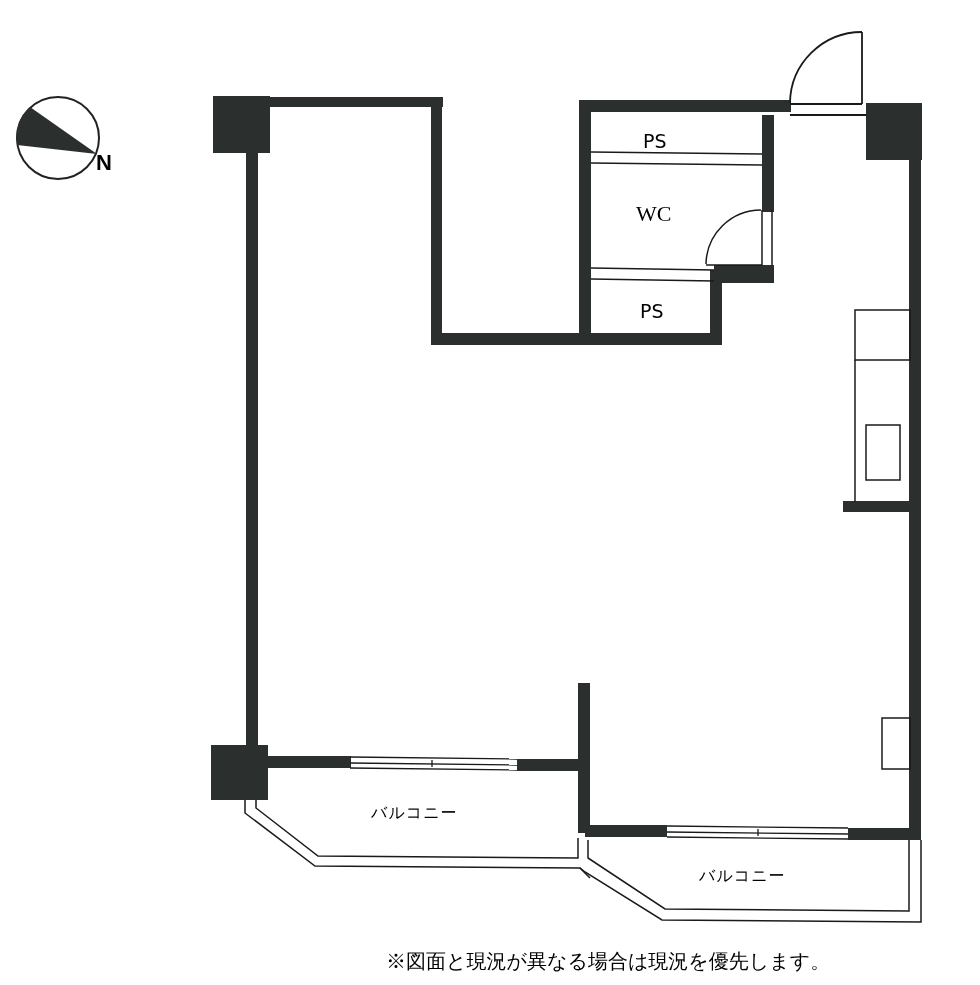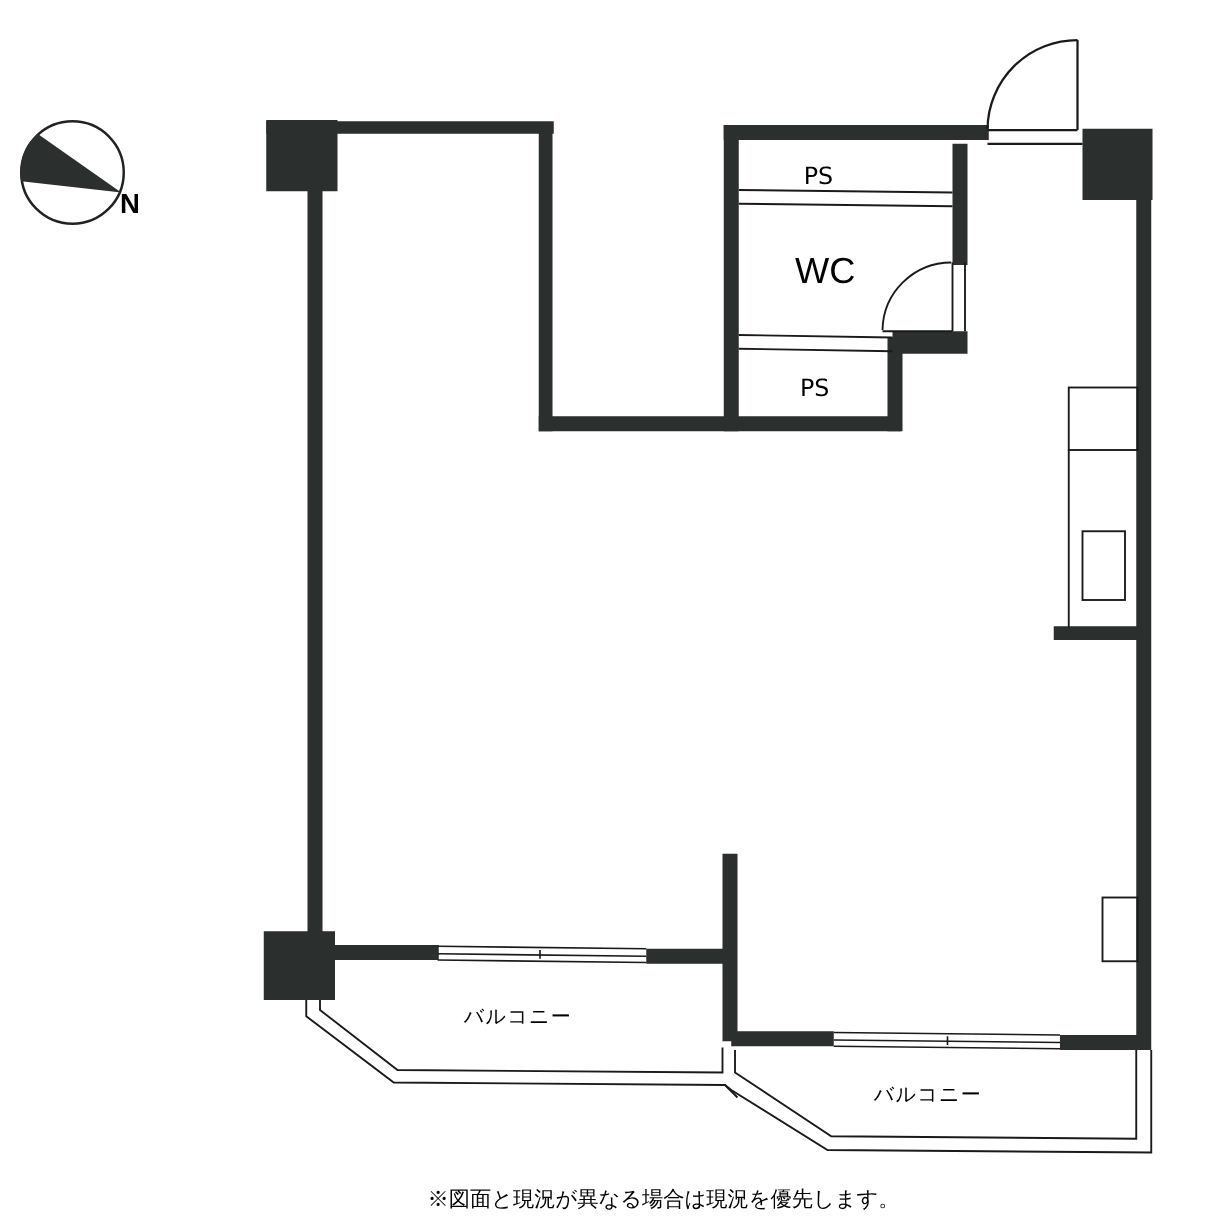--- a/index.html
+++ b/index.html
@@ -1,22 +1,22 @@
 <!DOCTYPE html>
 <html><head>
 <meta charset="utf-8">
 <style>
   html, body { margin:0; padding:0; background:#ffffff; }
   body { width:980px; height:985px; position:relative; overflow:hidden; font-family:"DejaVu Sans", sans-serif; }
   #plan { position:absolute; left:0; top:0; }
   .label { position:absolute; color:#000000; white-space:nowrap; }
-  .room-en { font-family:Liberation Sans, sans-serif; font-size:29px; }
+  .room-en { font-family:Liberation Serif, serif; font-size:22px; }
   .room-ps { font-family:"DejaVu Sans", sans-serif; font-size:19px; }
   .room-jp { font-family:Liberation Mono, monospace; font-size:16px; letter-spacing:1px; }
-  .note { font-family:Liberation Mono, monospace; font-size:17px; }
+  .note { font-family:Liberation Mono, monospace; font-size:20px;margin-left:44px; }
   .compass-n { font-family:"Liberation Sans", sans-serif; font-weight:bold; font-size:22px; }
 </style>
 </head>
 <body>
 
 <svg id="plan" width="980" height="985" viewBox="0 0 980 985" xmlns="http://www.w3.org/2000/svg">
 
   <g>
     <circle cx="58" cy="138" r="41" fill="#fff" stroke="#222" stroke-width="2"></circle>
     <path d="M30,107 A41,41 0 0,0 17,145 L97,154 Z" fill="#2b2f2e"></path>

